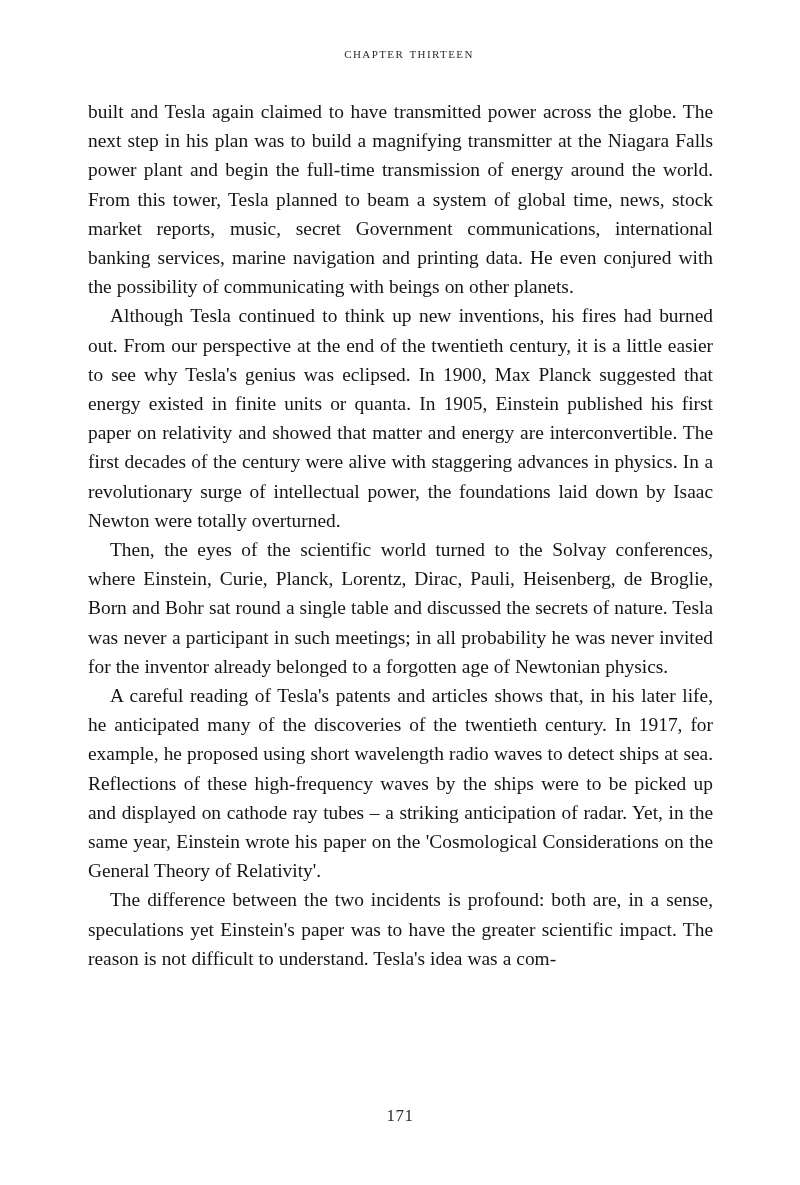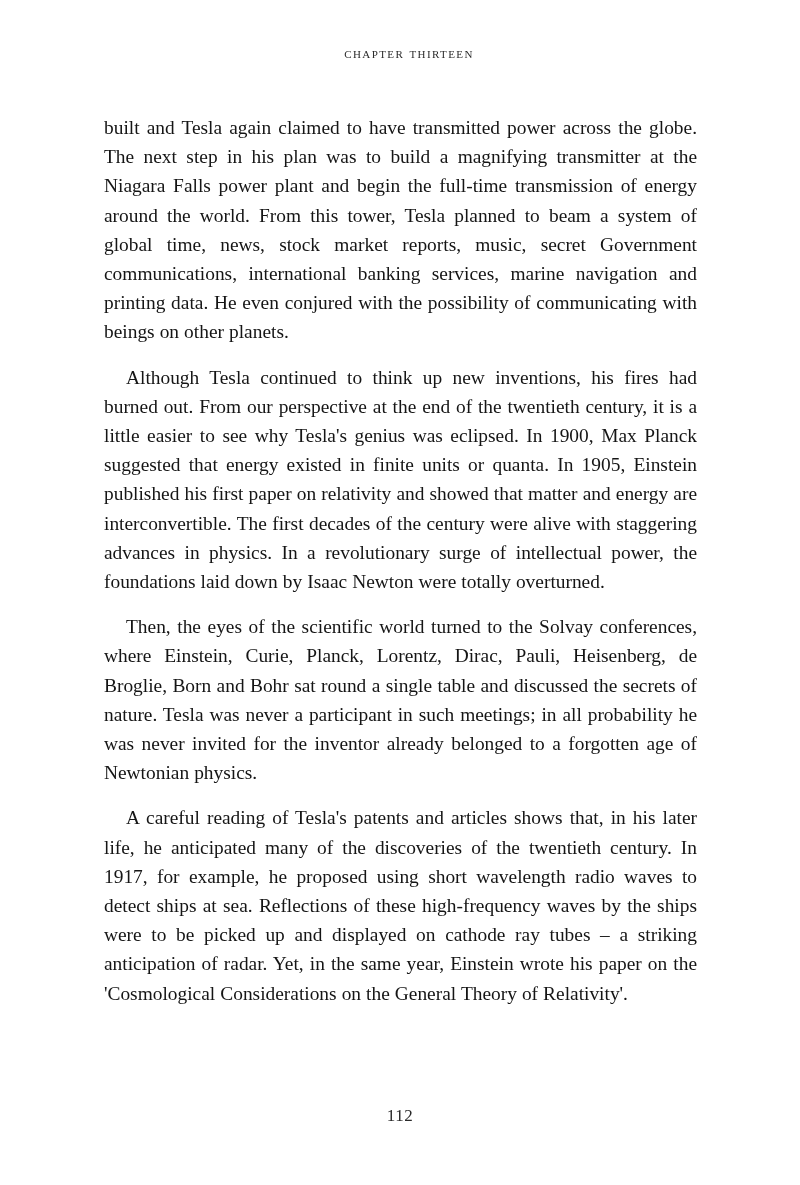--- a/index.html
+++ b/index.html
@@ -41,21 +41,21 @@
 
   
   .textblock {
     position: absolute;
     top: 97px;
     left: 88px;
     width: 625px;
   }
 
   .para {
-    margin: 16px;
+    margin: 0;
     text-align: justify;
     text-justify: inter-word;
     font-size: 19.4px;
     line-height: 29.2px;
     color: #151515;
     hyphens: none;
     word-spacing: 0.2px;
   }
   .para + .para {
     text-indent: 22px;
@@ -105,18 +105,19 @@
 
 <div class="page">
 
   <div class="running-head">Chapter Thirteen</div>
 
   <div class="textblock">
     <p class="para cont">built and Tesla again claimed to have transmitted power across the globe. The next step in his plan was to build a magnifying transmitter at the Niagara Falls power plant and begin the full-time transmission of energy around the world. From this tower, Tesla planned to beam a system of global time, news, stock market reports, music, secret Government communications, international banking services, marine navigation and printing data. He even conjured with the possibility of communicating with beings on other planets.</p>
     <p class="para">Although Tesla continued to think up new inventions, his fires had burned out. From our perspective at the end of the twentieth century, it is a little easier to see why Tesla's genius was eclipsed. In 1900, Max Planck suggested that energy existed in finite units or quanta. In 1905, Einstein published his first paper on relativity and showed that matter and energy are interconvertible. The first decades of the century were alive with staggering advances in physics. In a revolutionary surge of intellectual power, the foundations laid down by Isaac Newton were totally overturned.</p>
     <p class="para">Then, the eyes of the scientific world turned to the Solvay conferences, where Einstein, Curie, Planck, Lorentz, Dirac, Pauli, Heisenberg, de Broglie, Born and Bohr sat round a single table and discussed the secrets of nature. Tesla was never a participant in such meetings; in all probability he was never invited for the inventor already belonged to a forgotten age of Newtonian physics.</p>
     <p class="para">A careful reading of Tesla's patents and articles shows that, in his later life, he anticipated many of the discoveries of the twentieth century. In 1917, for example, he proposed using short wavelength radio waves to detect ships at sea. Reflections of these high-frequency waves by the ships were to be picked up and displayed on cathode ray tubes – a striking anticipation of radar. Yet, in the same year, Einstein wrote his paper on the 'Cosmological Considerations on the General Theory of Relativity'.</p>
+    <p class="para">The difference between the two incidents is profound: both are, in a sense, speculations yet Einstein's paper was to have the greater scientific impact. The reason is not difficult to understand. Tesla's idea was a com-</p>
   </div>
 
 
-  <div class="folio">112</div>
+  <div class="folio">171</div>
 
 </div>
 
 </body></html>

